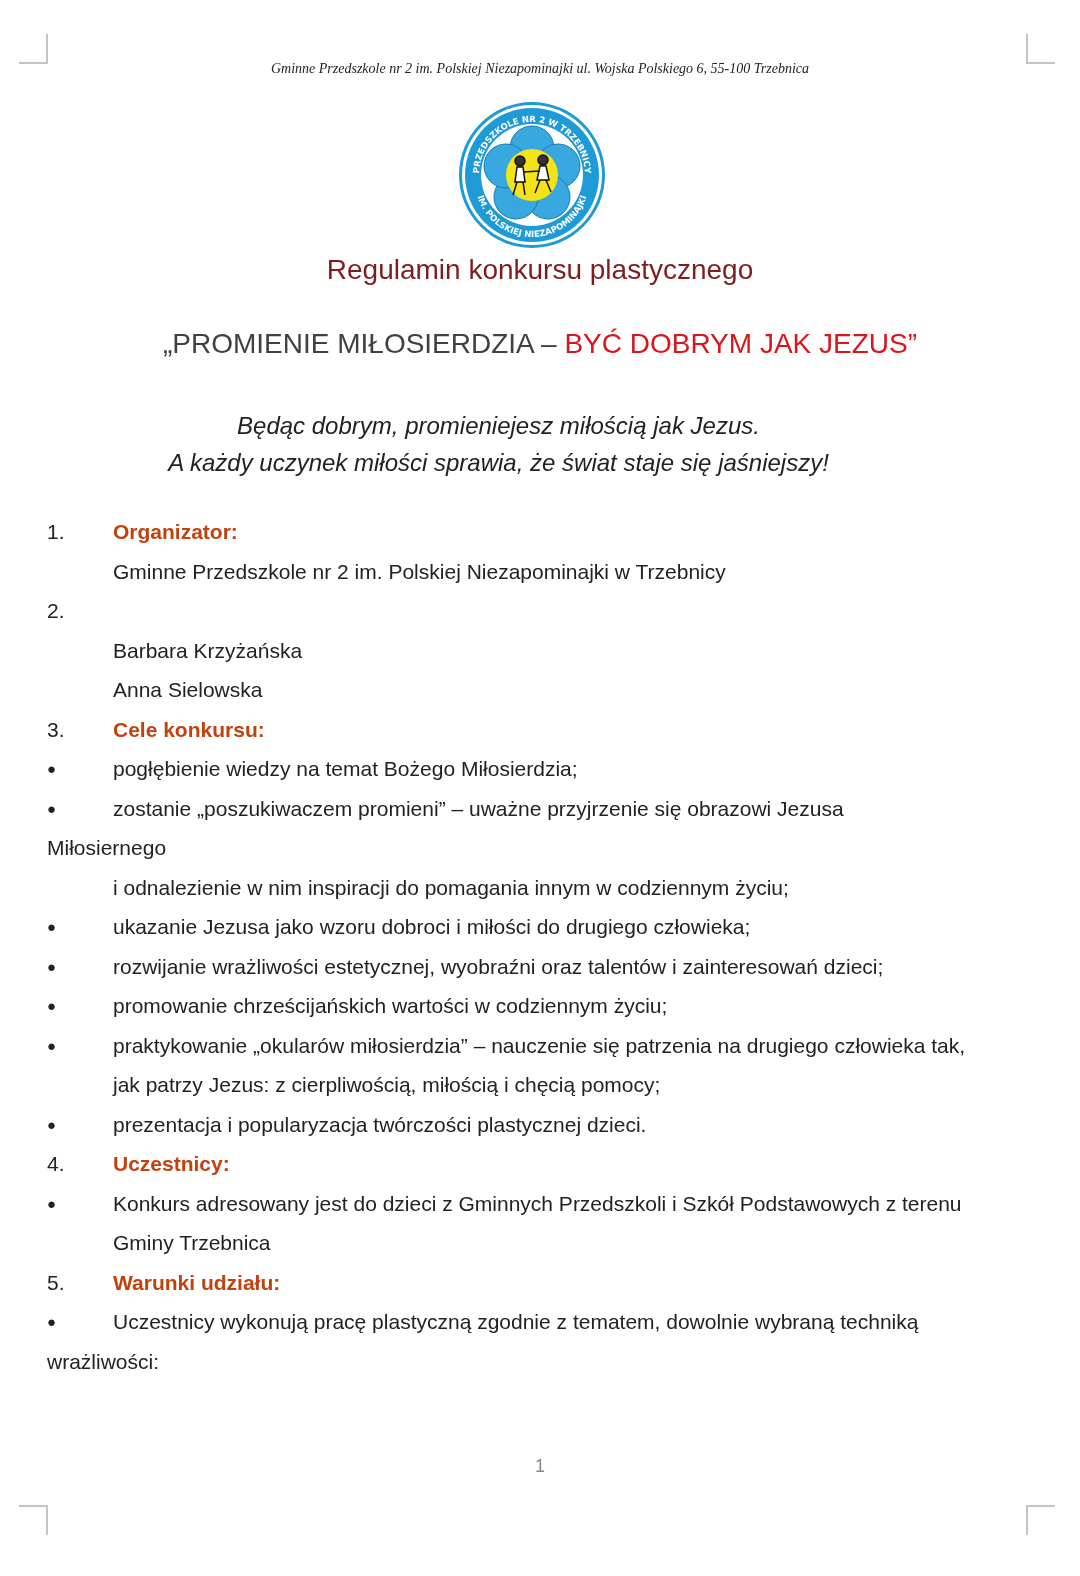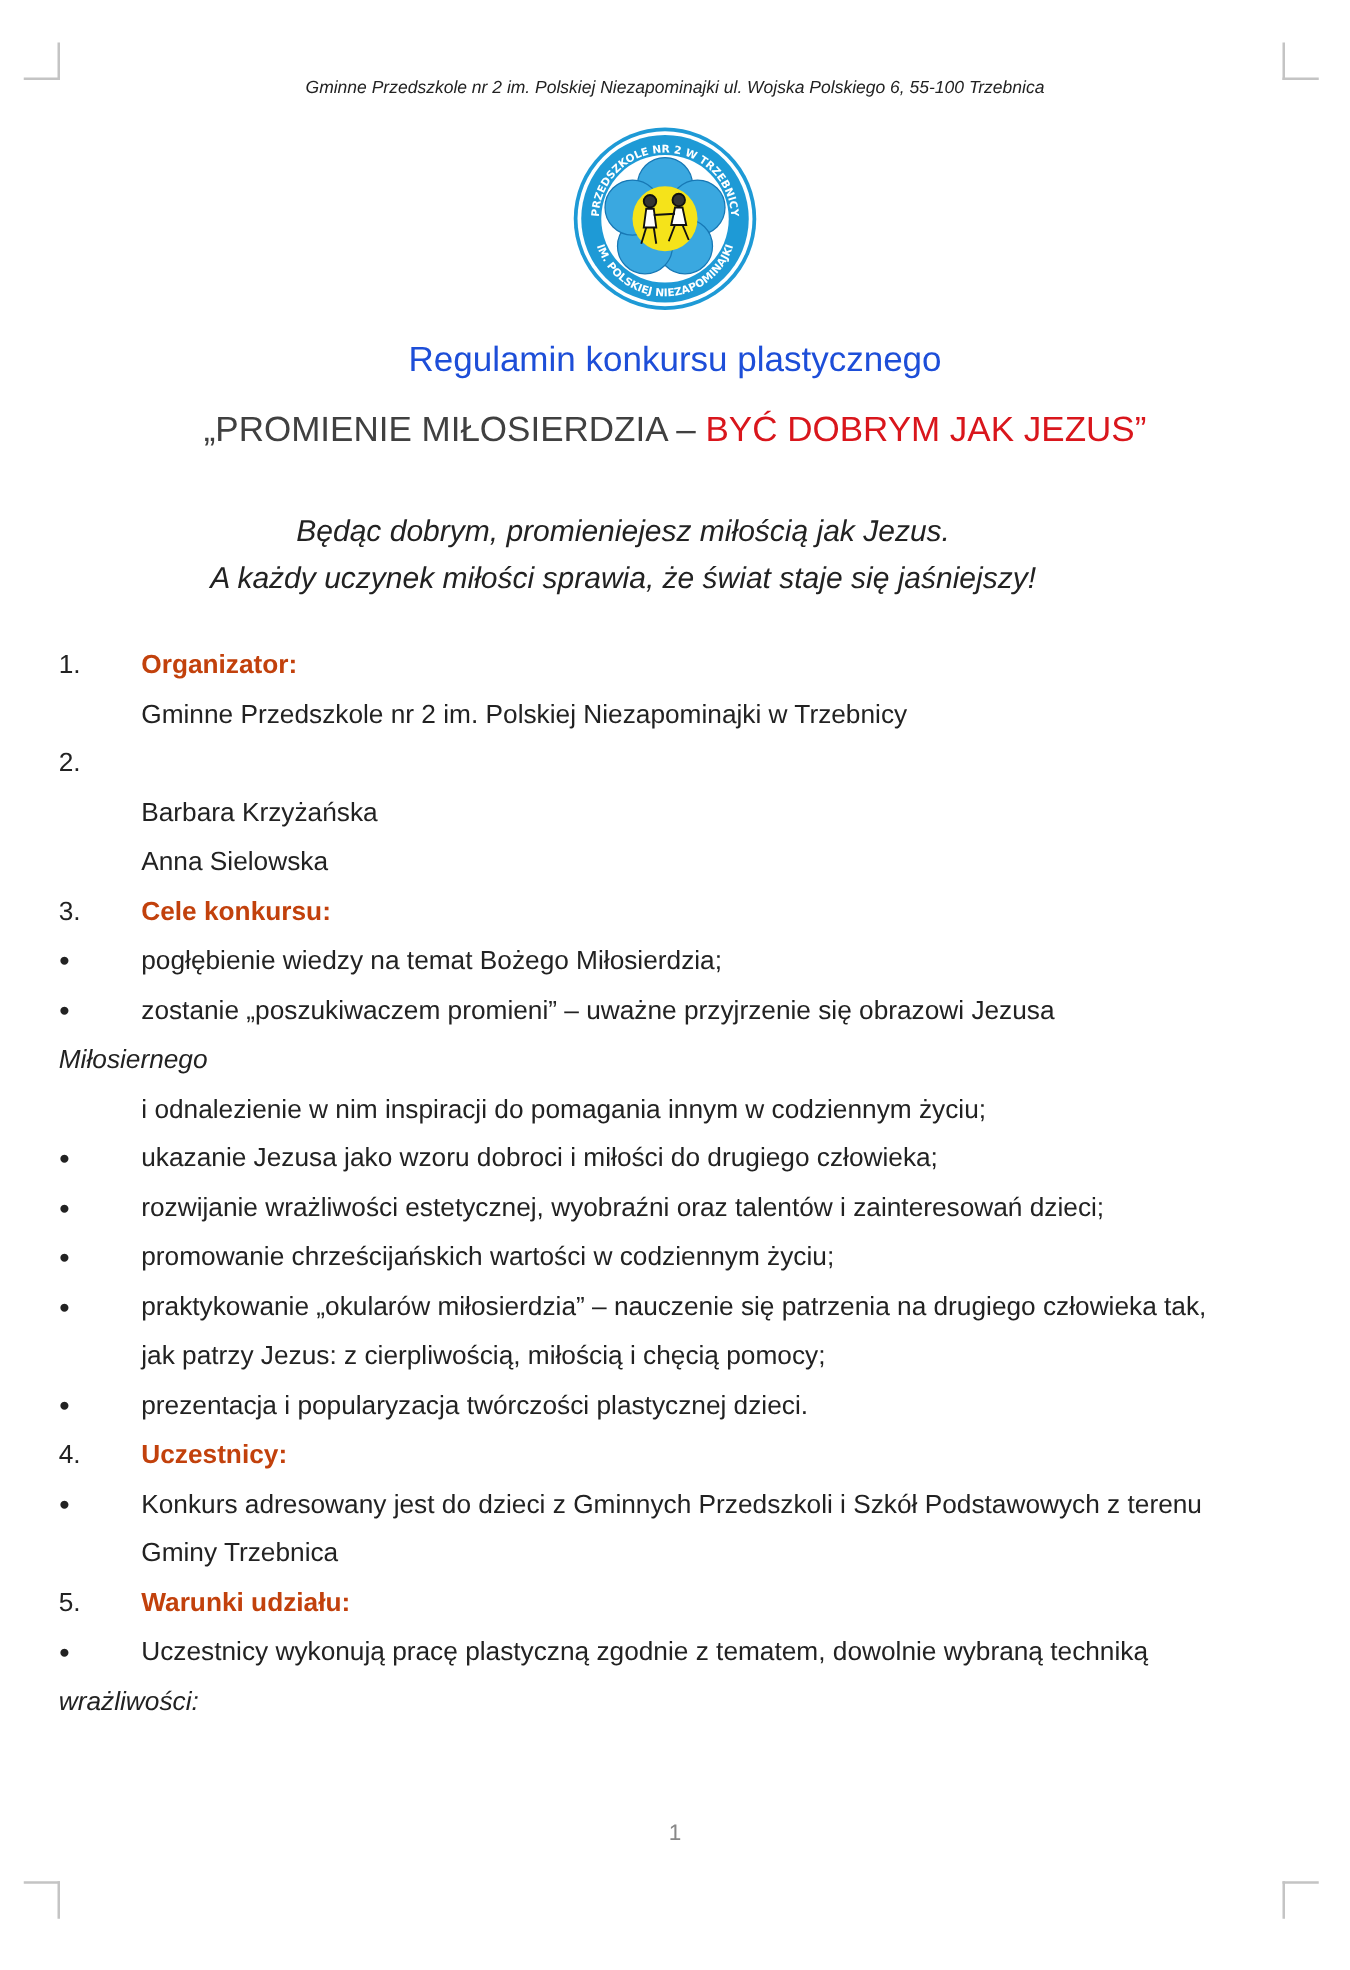--- a/index.html
+++ b/index.html
@@ -5,40 +5,40 @@
   html, body { margin: 0; padding: 0; background: #ffffff; }
   body { width: 1080px; height: 1576px; position: relative; overflow: hidden;
          font-family: "Liberation Sans", sans-serif; color: #1a1a1a; }
   .crop { position: absolute; border-color: #c4c4c4; border-style: solid; border-width: 0; width: 27px; height: 28px; }
   .crop.tl { left: 19px; top: 34px; border-right-width: 2px; border-bottom-width: 2px; }
   .crop.tr { left: 1026px; top: 34px; border-left-width: 2px; border-bottom-width: 2px; }
   .crop.bl { left: 19px; top: 1505px; border-right-width: 2px; border-top-width: 2px; }
   .crop.br { left: 1026px; top: 1505px; border-left-width: 2px; border-top-width: 2px; }
 
   .header { position: absolute; top: 61px; left: 0; width: 1080px; text-align: center;
-            font-style: italic; font-size: 14px; color: #222; }
+            font-style: italic; font-size: 14px; color: #222; font-family: Liberation Serif, serif; }
   .logo { position: absolute; left: 457px; top: 100px; width: 150px; height: 150px; }
 
-  .title { position: absolute; top: 272px; left: 0; width: 1080px; text-align: center;
-           font-size: 28px; color: #1d4ed8; }
+  .title { position: absolute; top: 254px; left: 0; width: 1080px; text-align: center;
+           font-size: 28px; color: #7f1d1d; }
   .subtitle { position: absolute; top: 328px; left: 0; width: 1080px; text-align: center;
               font-size: 28px; }
   .subtitle .blue { color: #404040; }
   .subtitle .red { color: #d9161c; margin-top: 24px; }
 
   .motto { position: absolute; top: 407px; left: 0; width: 997px; text-align: center;
            font-style: italic; font-size: 24px; line-height: 37px; color: #222; }
 
   .body { position: absolute; top: 512px; left: 47px; width: 1000px; font-size: 21px; color: #222; }
   .line { height: 39.5px; line-height: 39.5px; position: relative; white-space: nowrap; }
   .num { position: absolute; left: 0; font-weight: normal; }
   .head { position: absolute; left: 66px; font-weight: bold; color: #c2410c; }
   .ind { position: absolute; left: 66px; }
   .bul { position: absolute; left: 0; top: 0; font-size: 15px; }
-  .flush { position: absolute; left: 0; font-style: italic; }
+  .flush { position: absolute; left: 0; }
 
   .pagenum { position: absolute; top: 1456px; left: 0; width: 1080px; text-align: center;
              font-size: 18px; color: #888; }
 </style>
 </head>
 <body>
 
 <div class="crop tl"></div>
 <div class="crop tr"></div>
 <div class="crop bl"></div>

